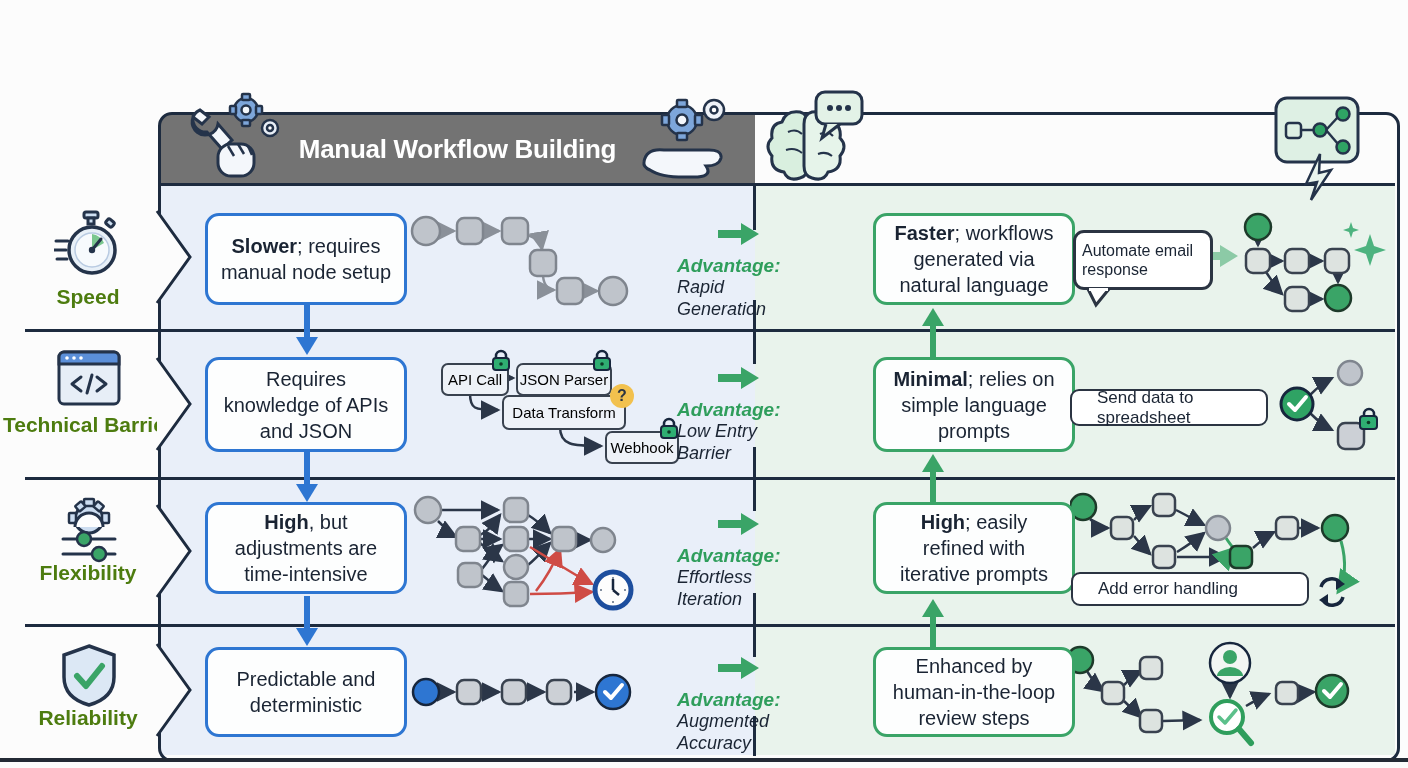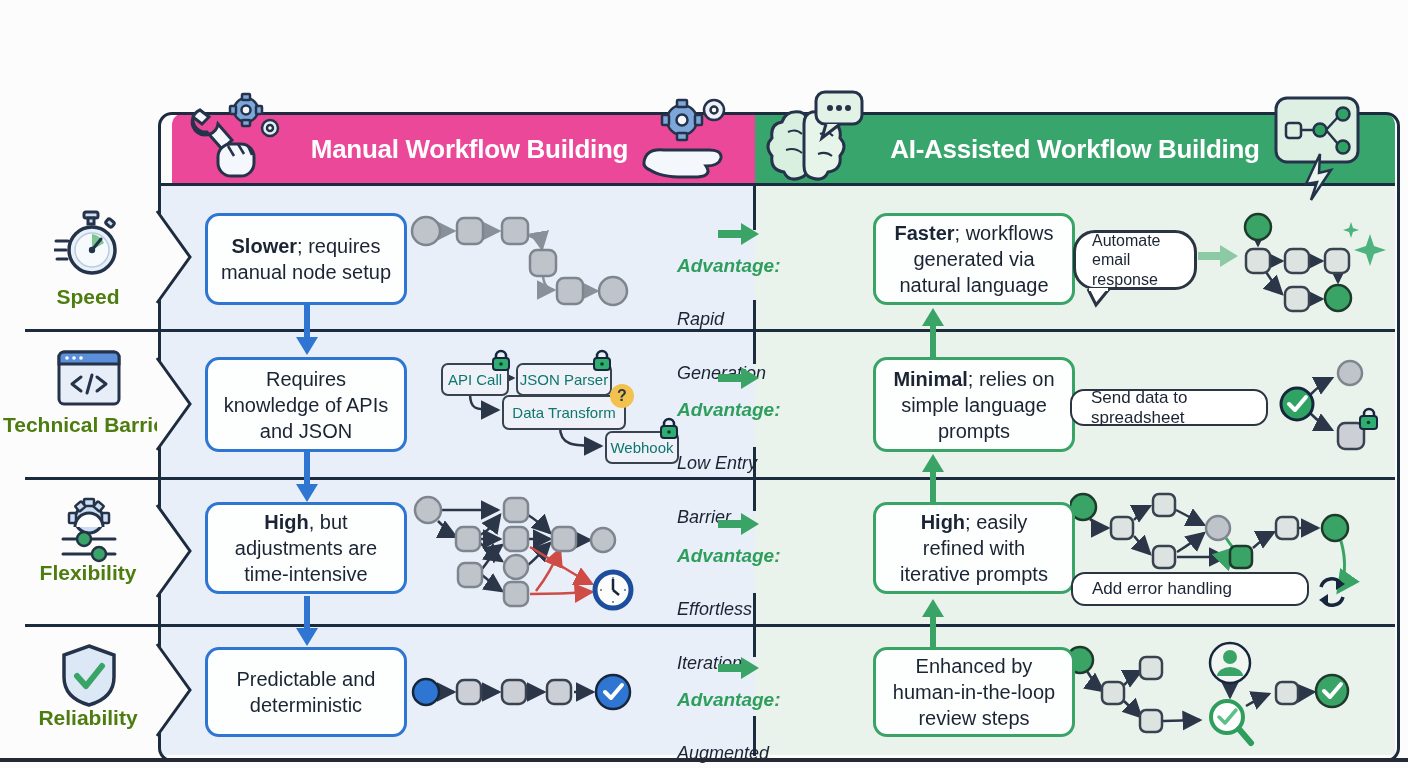--- a/index.html
+++ b/index.html
@@ -4,21 +4,21 @@
 <style>
   html,body{margin:0;padding:0;background:#fdfdfd;}
   .canvas{position:relative;width:1408px;height:768px;overflow:hidden;
           font-family:"Liberation Sans",sans-serif;background:#fcfcfc;color:#1a2433;}
   .abs{position:absolute;}
   
   .title{left:0;right:0;top:6px;text-align:center;font-size:47px;font-weight:bold;
          letter-spacing:-1px;color:#15243c;z-index:5;}
   
   .hdr{top:113px;height:72px;display:flex;align-items:center;justify-content:center;z-index:8;}
-  .hdr-manual{left:172px;width:595px;background:#ec4899;border-radius:12px 0 0 0;}
+  .hdr-manual{left:160px;width:595px;background:#737373;border-radius:12px 0 0 0;}
   .hdr-ai{left:755px;width:640px;background:#38a56d;border-radius:0 12px 0 0;}
   .hdr-label{color:#fff;font-size:26px;font-weight:bold;letter-spacing:-.3px;}
   
   .cell{z-index:1;}
   .cell-manual{left:160px;width:595px;background:#e9eff9;}
   .cell-ai{left:755px;width:640px;background:#e9f3ec;}
   .r1{top:185px;height:145px;} .r2{top:330px;height:148px;}
   .r3{top:478px;height:147px;} .r4{top:625px;height:130px;}
   
   .hline{height:3px;background:#1d2b3f;z-index:20;}
@@ -32,33 +32,33 @@
   
   .mbox,.aibox{width:202px;background:#fdfefe;border-radius:14px;display:flex;align-items:center;
         justify-content:center;text-align:center;font-size:20px;line-height:1.3;padding:6px 12px;
         box-sizing:border-box;z-index:15;color:#1a2433;}
   .mbox{left:205px;border:3px solid #2e76d2;}
   .aibox{left:830px;border:3px solid #3aa467;margin-left:43px;}
   .lead{font-weight:bold;}
   
   .adv{left:677px;width:124px;z-index:22;font-style:italic;}
   .adv-h{font-size:19px;font-weight:bold;color:#2f9e5c;margin-top:9px;}
-  .adv-l{font-size:18px;color:#1a2433;line-height:1.22;margin-top:32px;}
+  .adv-l{font-size:18px;color:#1a2433;line-height:1.22;}
   
   .fbox{background:#eef2f8;border:2px solid #39424f;border-radius:7px;font-size:15px;
-        display:flex;align-items:center;justify-content:center;z-index:16;color:#0f766e;}
+        display:flex;align-items:center;justify-content:center;z-index:16;color:#000000;}
   .badge{width:24px;height:24px;border-radius:50%;background:#f2c14e;color:#2b3442;font-weight:bold;
          font-size:16px;display:flex;align-items:center;justify-content:center;z-index:18;}
   
-  .prompt{background:#fff;border:2px solid #2b3442;border-radius:14px;font-size:17px;
-          display:flex;align-items:center;padding-left:19px;box-sizing:border-box;z-index:16;}
-  
-  .bubble{left:1073px;top:230px;width:124px;height:60px;background:#fff;border:3px solid #2b3442;
-          border-radius:22px;display:flex;align-items:center;justify-content:center;
-          text-align:left;font-size:16px;line-height:1.2;z-index:16;padding-left:16px;box-sizing:border-box;}
+  .prompt{background:#fff;border:2px solid #2b3442;border-radius:9px;font-size:17px;
+          display:flex;align-items:center;padding-left:25px;box-sizing:border-box;z-index:16;}
+  
+  .bubble{left:1073px;top:230px;width:140px;height:60px;background:#fff;border:3px solid #2b3442;
+          border-radius:11px;display:flex;align-items:center;justify-content:center;
+          text-align:left;font-size:16px;line-height:1.2;z-index:16;padding-left:6px;box-sizing:border-box;}
   .z10{z-index:10;} .z25{z-index:25;} .z35{z-index:35;} .z40{z-index:40;}
   svg{display:block;}
 </style>
 </head>
 <body>
 
 <div class="canvas">
 
   <svg width="0" height="0" class="abs">
     <defs>
@@ -82,23 +82,20 @@
   <div class="abs cell cell-manual r2"></div>
   <div class="abs cell cell-manual r3"></div>
   <div class="abs cell cell-manual r4"></div>
   <div class="abs cell cell-ai r1"></div>
   <div class="abs cell cell-ai r2"></div>
   <div class="abs cell cell-ai r3"></div>
   <div class="abs cell cell-ai r4"></div>
 
   <div class="abs hdr hdr-manual">
     <span class="hdr-label">Manual Workflow Building</span>
-  </div>
-  <div class="abs hdr hdr-ai">
-    <span class="hdr-label">AI-Assisted Workflow Building</span>
   </div>
 
   <svg class="abs z40" style="left:180px;top:88px" width="105" height="100">
     <g stroke="#24334a" stroke-width="2.5">
       <circle cx="66" cy="22" r="12" fill="#7da6da"></circle>
       <g fill="#7da6da">
           <rect x="62" y="6" width="8" height="6" rx="1"></rect>
           <rect x="62" y="32" width="8" height="6" rx="1"></rect>
           <rect x="50" y="18" width="6" height="8" rx="1"></rect>
           <rect x="76" y="18" width="6" height="8" rx="1"></rect>

